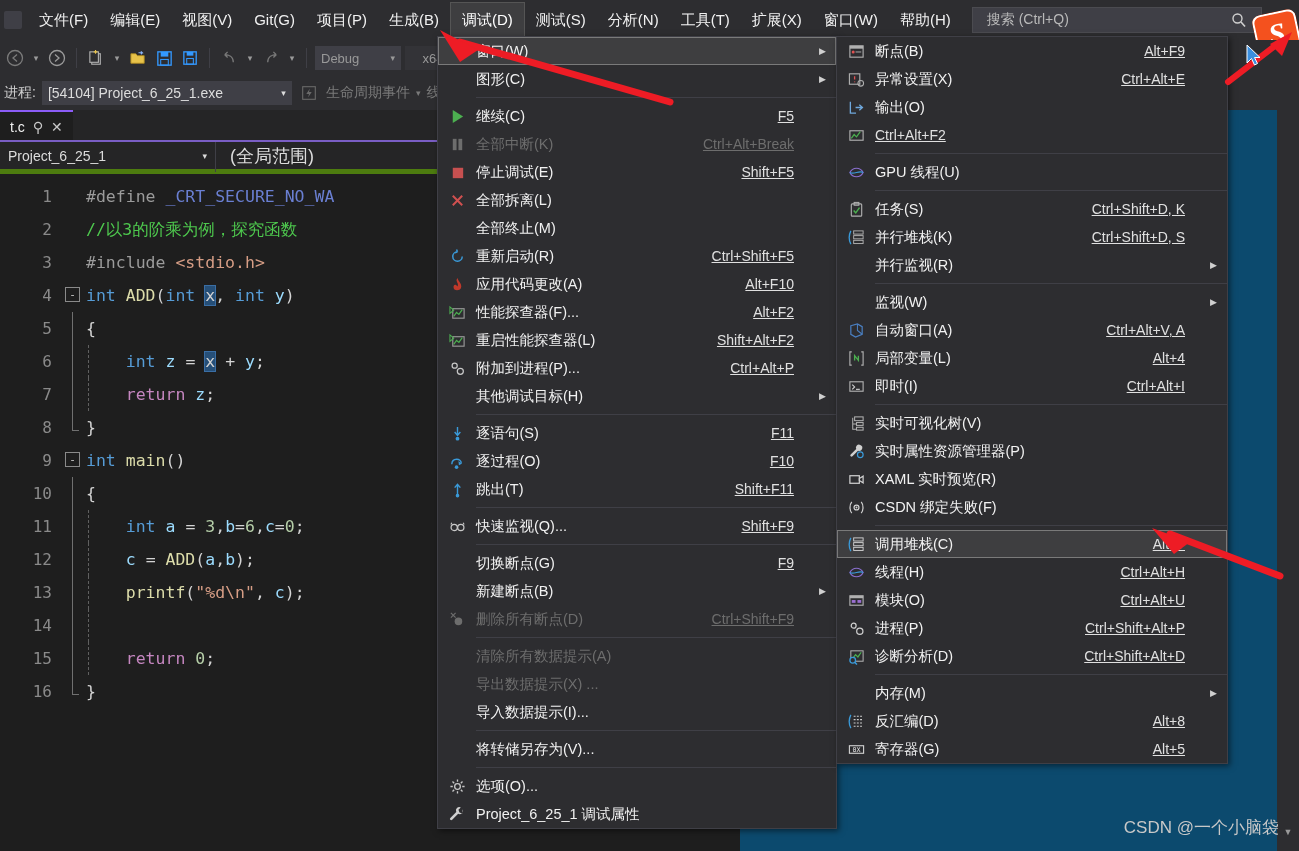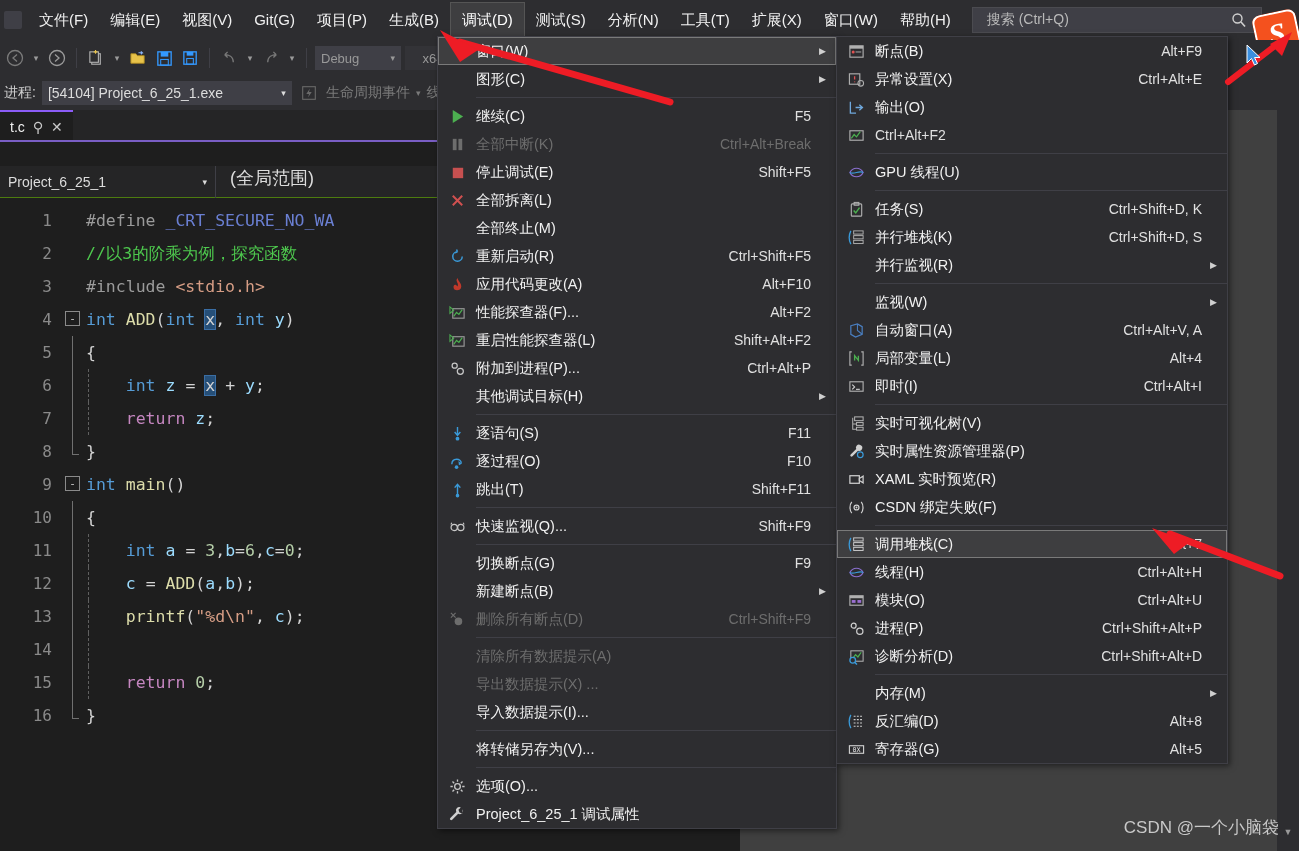--- a/index.html
+++ b/index.html
@@ -2,21 +2,21 @@
 <html><head>
 <meta charset="utf-8">
 <style>
   * { box-sizing: border-box; margin:0; padding:0; }
   html, body {
     width: 1299px; height: 851px;
     background: #1e1e1e;
     font-family: "Liberation Sans", "DejaVu Sans", sans-serif;
     overflow: hidden;
   }
-  #root { position: relative; width:1299px; height:851px; background:#404040; }
+  #root { position: relative; width:1299px; height:851px; background:#0c4a6e; }
 
   
   .menubar {
     position:absolute; left:0; top:0; width:1299px; height:40px;
     background:#2d2d30; display:flex; align-items:center;
   }
   .vs-logo {
     width:18px; height:18px; margin-left:4px; margin-right:6px;
     background:#3f3f46; border-radius:2px; flex:none;
   }
@@ -82,23 +82,22 @@
   .tabstrip { height:32px; background:#252526; display:flex; align-items:stretch; }
   .tab {
     background:#1e1e1e; color:#f1f1f1; font-size:14px;
     display:flex; align-items:center; gap:8px; padding:0 10px;
     border-top:2px solid #8b5cf6; position:relative;
   }
   .tab .pin, .tab .x { color:#c9c9c9; font-size:14px; }
   .tab-underline { position:absolute; left:0; top:30px; width:740px; height:2px; background:#7a5ec4; }
 
   .navbar2 {
-    height:32px; background:#252526; display:flex; align-items:flex-start;
-    border-bottom:1px solid #4d7c0f;
-    margin-top:24px;
+    height:32px; background:#252526; display:flex; align-items:center;
+    border-bottom:5px solid #4d7c0f;
   }
   .nav-combo {
     width:216px; height:32px; color:#dcdcdc; font-size:14px;
     display:flex; align-items:center; justify-content:space-between;
     padding:0 8px; border-right:1px solid #3f3f46;
   }
   .nav-combo2 { color:#dcdcdc; font-size:18px; padding:0 14px; }
 
   .code {
     position:relative; height:677px; background:#1e1e1e;
@@ -148,21 +147,21 @@
   }
   #debug-menu { left:437px; top:36px; width:400px; }
   #window-submenu { left:836px; top:36px; width:392px; }
 
   .mrow {
     display:flex; align-items:center; height:28px; color:#f1f1f1;
     font-size:14.5px; position:relative; padding-left:0;
   }
   .mrow .ic { width:38px; flex:none; display:flex; align-items:center; justify-content:center; }
   .mrow .lbl { flex:1; }
-  .mrow .acc { color:#e0e0e0; font-size:14px; padding-right:25px; white-space:nowrap; }
+  .mrow .acc { color:#e0e0e0; font-size:14px; padding-right:42px; white-space:nowrap;text-decoration:underline; }
   .mrow .arrow { position:absolute; right:10px; top:50%; transform:translateY(-50%); color:#d0d0d0; font-size:9px; }
   .mrow.disabled .lbl, .mrow.disabled .acc { color:#6d6d6d; }
   .mrow.hl { background:#3e3e40; outline:1px solid #7a7a7a; outline-offset:-1px; }
   .msep { height:1px; background:#3f3f46; margin:4px 0 4px 38px; }
 
   
   .ann { position:absolute; z-index:40; pointer-events:none; }
 
   
   .watermark {

